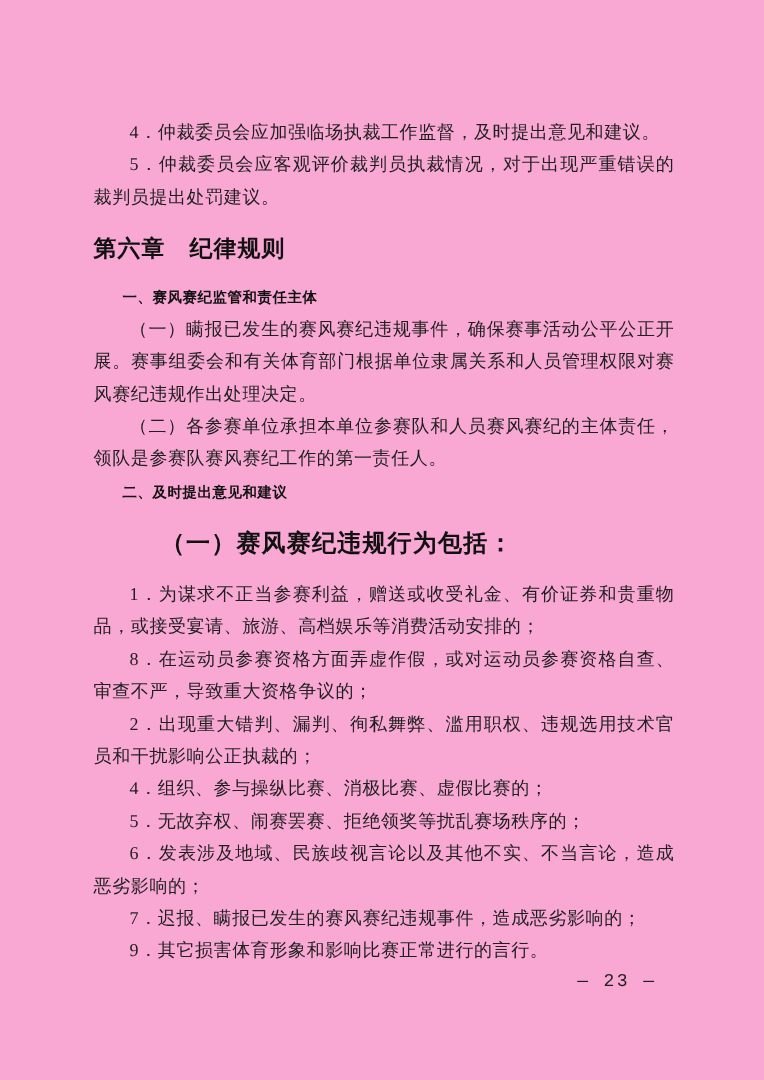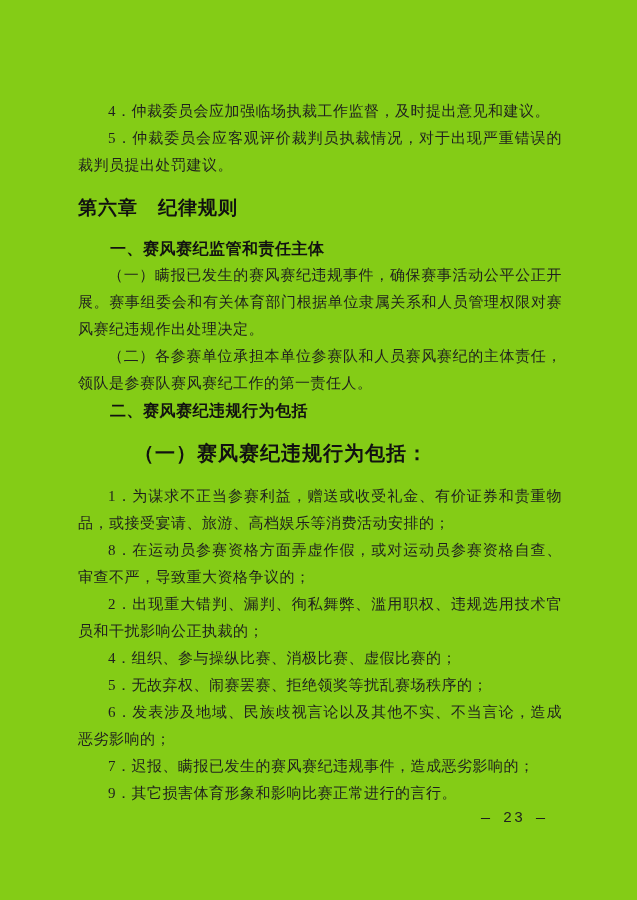--- a/index.html
+++ b/index.html
@@ -4,21 +4,21 @@
 <style>
   html, body {
     margin: 0;
     padding: 0;
     background: #ffffff;
   }
   .page {
     position: relative;
     width: 637px;
     height: 900px;
-    background: #84cc16;
+    background: #f9a8d4;
     overflow: hidden;
     color: #1f1f1f;
     font-family: "Liberation Serif", "DejaVu Serif", serif;
   }
   .text-block {
     position: absolute;
     top: 98px;
     left: 78px;
     width: 484px;
   }
@@ -36,21 +36,21 @@
     font-size: 19px;
     line-height: 30px;
     font-weight: bold;
     text-align: left;
     font-family: "Liberation Sans", "DejaVu Sans", sans-serif;
     color: #111111;
     letter-spacing: 1px;
   }
   h2.section {
     margin: 0;
-    font-size: 16px;
+    font-size: 12px;
     line-height: 27px;
     font-weight: bold;
     text-indent: 2em;
     font-family: "Liberation Sans", "DejaVu Sans", sans-serif;
     color: #111111;
     letter-spacing: 0.5px;
   }
   h3.subsection {
     margin: 16px;
     font-size: 20px;
@@ -80,21 +80,21 @@
 
     <p class="body">4．仲裁委员会应加强临场执裁工作监督，及时提出意见和建议。</p>
     <p class="body">5．仲裁委员会应客观评价裁判员执裁情况，对于出现严重错误的裁判员提出处罚建议。</p>
 
     <h1 class="chapter">第六章　纪律规则</h1>
 
     <h2 class="section">一、赛风赛纪监管和责任主体</h2>
     <p class="body">（一）瞒报已发生的赛风赛纪违规事件，确保赛事活动公平公正开展。赛事组委会和有关体育部门根据单位隶属关系和人员管理权限对赛风赛纪违规作出处理决定。</p>
     <p class="body">（二）各参赛单位承担本单位参赛队和人员赛风赛纪的主体责任，领队是参赛队赛风赛纪工作的第一责任人。</p>
 
-    <h2 class="section">二、赛风赛纪违规行为包括</h2>
+    <h2 class="section">二、及时提出意见和建议</h2>
     <h3 class="subsection">（一）赛风赛纪违规行为包括：</h3>
 
     <p class="body">1．为谋求不正当参赛利益，赠送或收受礼金、有价证券和贵重物品，或接受宴请、旅游、高档娱乐等消费活动安排的；</p>
     <p class="body">8．在运动员参赛资格方面弄虚作假，或对运动员参赛资格自查、审查不严，导致重大资格争议的；</p>
     <p class="body">2．出现重大错判、漏判、徇私舞弊、滥用职权、违规选用技术官员和干扰影响公正执裁的；</p>
     <p class="body">4．组织、参与操纵比赛、消极比赛、虚假比赛的；</p>
     <p class="body">5．无故弃权、闹赛罢赛、拒绝领奖等扰乱赛场秩序的；</p>
     <p class="body">6．发表涉及地域、民族歧视言论以及其他不实、不当言论，造成恶劣影响的；</p>
     <p class="body">7．迟报、瞒报已发生的赛风赛纪违规事件，造成恶劣影响的；</p>
     <p class="body">9．其它损害体育形象和影响比赛正常进行的言行。</p>

